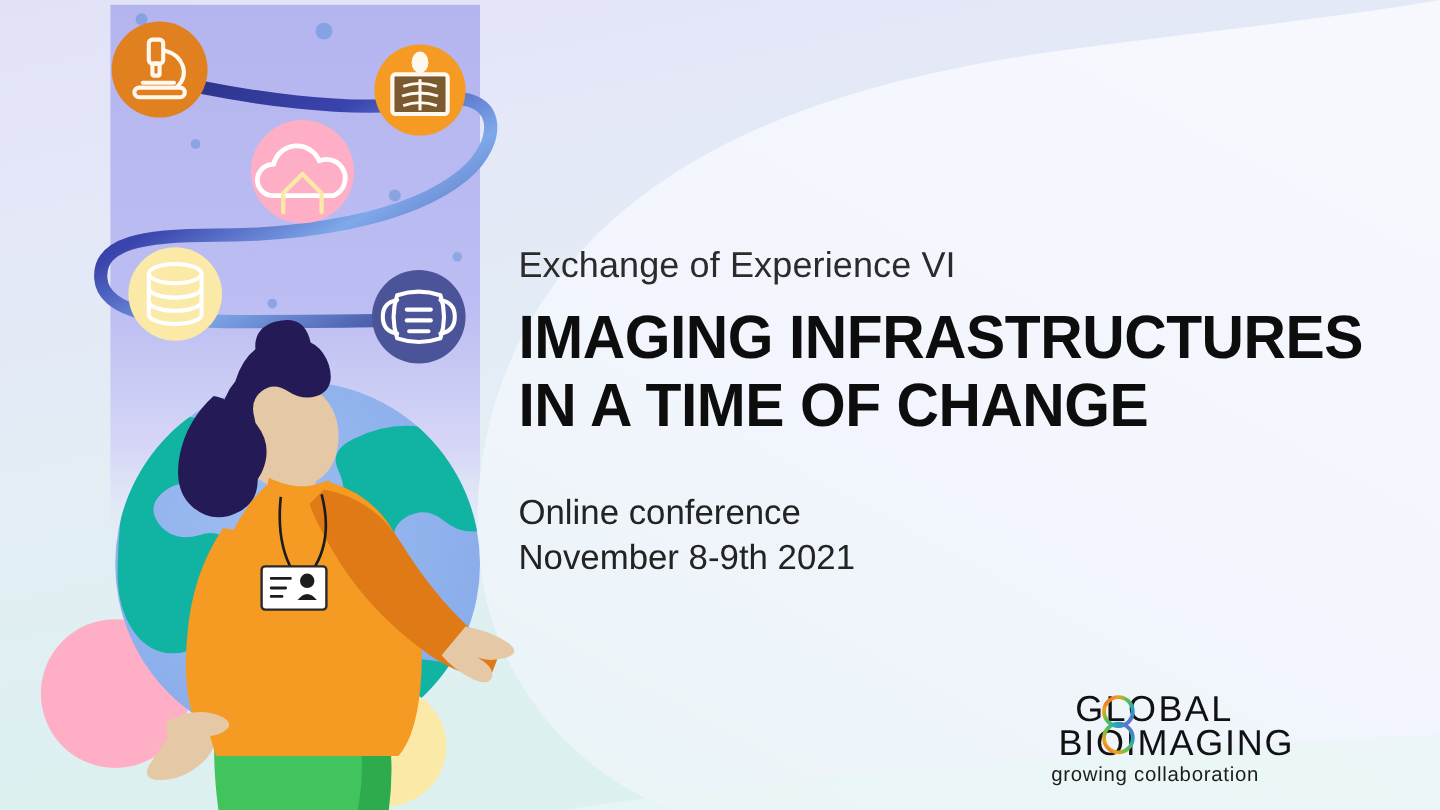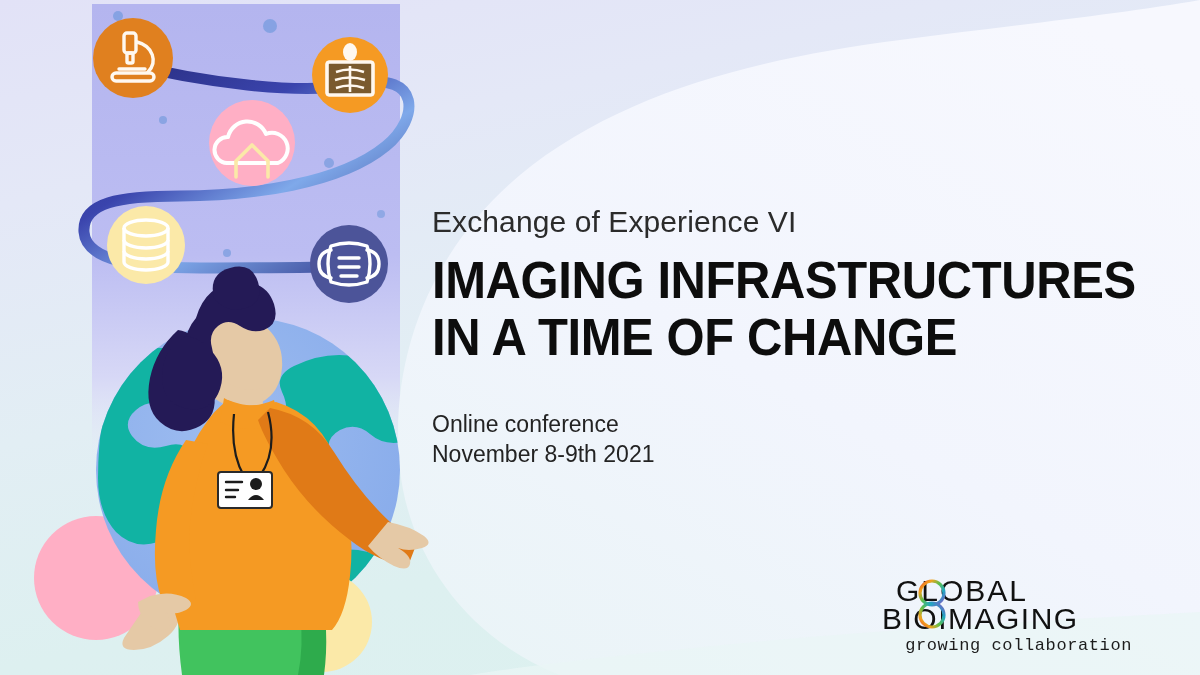--- a/index.html
+++ b/index.html
@@ -27,30 +27,30 @@
     font-family:"Liberation Sans", sans-serif;
   }
   .headline{
     font-size:51px;font-weight:bold;line-height:1.12;
     letter-spacing:-.4px;margin:0;color:#0d0d0d;
     transform:scaleX(.96);transform-origin:left center;
     white-space:nowrap;
   }
   #sub-block{margin-top:44px;}
   .sub-line{
-    font-size:23px;font-weight:400;line-height:1.28;
+    font-size:29px;font-weight:400;line-height:1.28;
     color:#232323;margin:0;
   }
 
   
   #logo{position:absolute;left:876px;top:576px;width:256px;height:84px;}
   #logo-tag{
-    position:absolute;left:0;top:60px;width:256px;text-align:right;
+    position:absolute;left:0;top:60px;width:256px;text-align:left;
     font-size:17px;color:#1d1d1d;letter-spacing:.6px;
-    font-family:Liberation Mono, monospace;
+    font-family:Liberation Sans, sans-serif;
   }
 </style>
 </head>
 <body>
 
 <div id="poster">
 
   <svg class="layer" viewBox="0 0 1200 675" width="1200" height="675" xmlns="http://www.w3.org/2000/svg">
     <defs>
       <linearGradient id="panelGrad" x1="0" y1="0" x2="0" y2="1">

